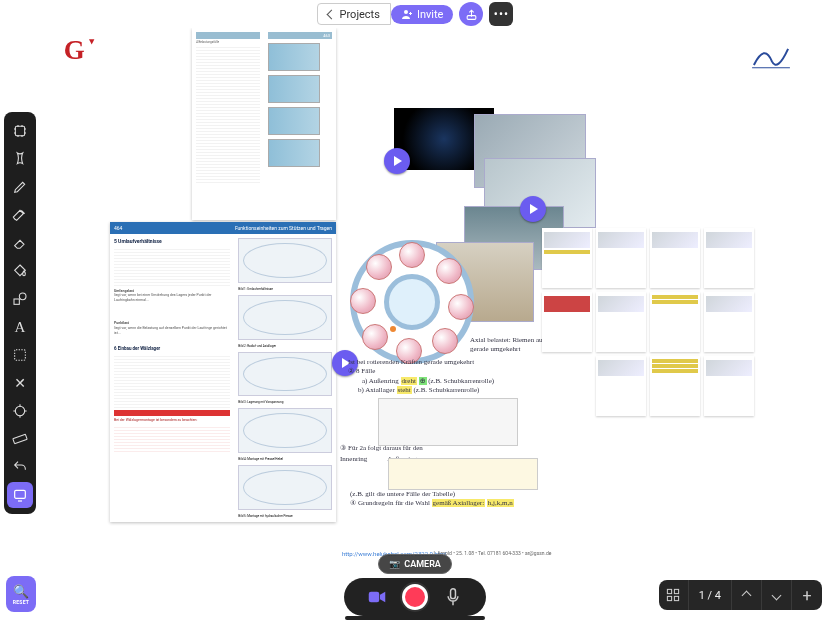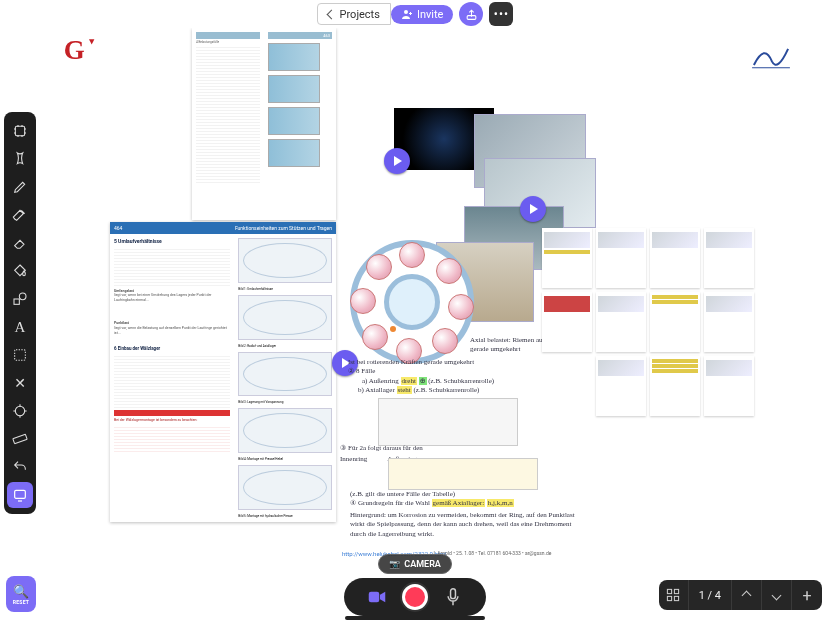--- a/index.html
+++ b/index.html
@@ -311,21 +311,20 @@
     ③ <span>Für 2a folgt daraus für den</span>
     <div style="display:flex;gap:20px;margin-top:2px">
         <span>Innenring</span>
         <span>Außenring</span>
       </div>
   </div>
   <div class="table-sm2"></div>
   <div class="notes nt4">
     <div>(z.B. gilt die untere Fälle der Tabelle)</div>
     ④ <span>Grundregeln für die Wahl</span> <span class="hl">gemäß Axiallager:</span> <span class="hl">h,j,k,m,n</span>
-    <div style="margin-top:2px">Hintergrund: um Korrosion zu vermeiden, bekommt der Ring, auf den Punktlast wirkt die Spielpassung, denn der kann auch drehen, weil das eine Drehmoment durch die Lagerreibung wirkt.</div>
   </div>
 
   <div class="thumbs">
     <div class="th">
         <div class="img"></div>
         <div class="bar"></div>
       </div>
     <div class="th">
         <div class="img"></div>
       </div>

